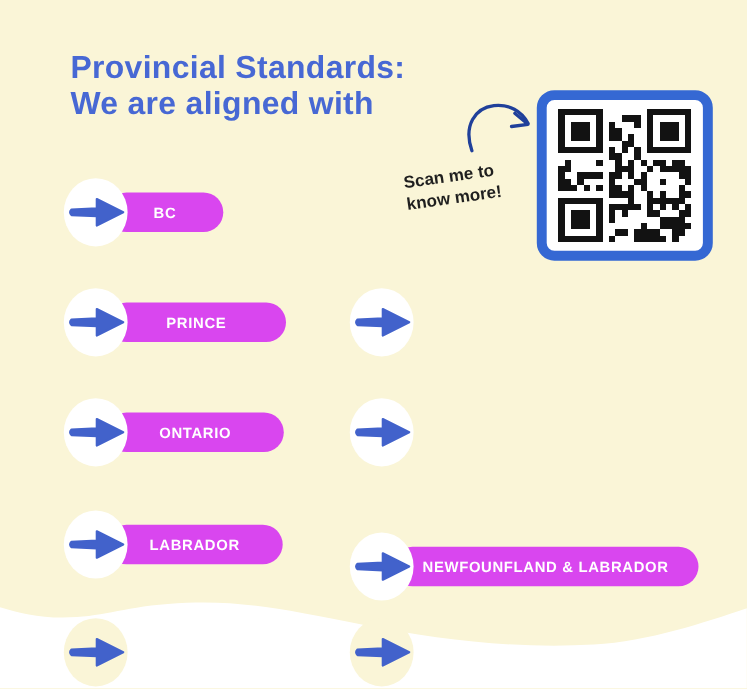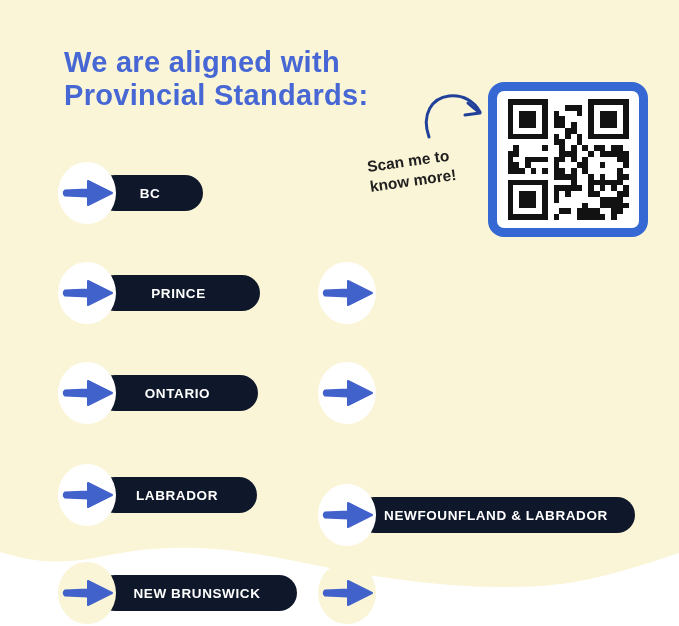--- a/index.html
+++ b/index.html
@@ -17,21 +17,21 @@
     color:#4768D4;line-height:1.14;
   }
 
   
   .wave{left:0;bottom:0;width:679px;height:90px;}
 
   
   .item{position:absolute;width:360px;height:62px;}
   .pill{
     position:absolute;left:39px;top:13px;height:36px;
-    background:#0f172a;border-radius:18px;
+    background:#d946ef;border-radius:18px;
     display:flex;align-items:center;justify-content:center;
     color:#FFFFFF;font-weight:700;font-size:13.5px;letter-spacing:.6px;
     white-space:nowrap;
   }
   .circle{
     position:absolute;left:0;top:0;width:58px;height:62px;border-radius:50%;
     background:#FFFFFF;
   }
   .circle.cream{background:#FAF5D7;}
   .arrow-svg{position:absolute;left:3px;top:15px;width:53px;height:32px;}
@@ -54,22 +54,22 @@
   .curved-arrow{left:416px;top:88px;width:72px;height:52px;}
 </style>
 </head>
 <body>
 
 <svg class="abs wave" viewBox="0 0 679 90" preserveAspectRatio="none">
   <path d="M0,16 C20,22 40,27 70,25 C100,23 120,14 170,12 C220,10 260,18 330,32 C400,46 470,54 540,50 C590,47 640,30 679,17 L679,90 L0,90 Z" fill="#FFFFFF"></path>
 </svg>
 
 <div class="abs heading">
+  <div>Provincial Standards:</div>
   <div>We are aligned with</div>
-  <div>Provincial Standards:</div>
 </div>
 
 <svg class="abs curved-arrow" viewBox="0 0 72 52">
   <path d="M13,49 C5,26 16,10 33,8 C47,6.5 58,13 64,24" fill="none" stroke="#20409A" stroke-width="3" stroke-linecap="round"></path>
   <path d="M64,25 L52,15 M64,25 L49,27" fill="none" stroke="#20409A" stroke-width="3" stroke-linecap="round"></path>
 </svg>
 
 <div class="abs qr-caption">
   <div>Scan me to</div>
   <div>know more!</div>
@@ -336,23 +336,20 @@
   <div class="pill" style="width:160px">
       <span>LABRADOR</span>
     </div>
   <div class="circle"></div>
   <svg class="arrow-svg" viewBox="0 0 53 32">
       <path d="M4,13.5 L27,12.5 L27,4 L51,16 L27,28 L27,19.5 L4,18.5 Q1.5,16 4,13.5 Z" fill="#4262CB" stroke="#4262CB" stroke-width="2" stroke-linejoin="round"></path>
     </svg>
 </div>
 
 <div class="item" style="left:58px;top:562px">
-  <div class="pill" style="width:200px">
-      <span>NEW BRUNSWICK</span>
-    </div>
   <div class="circle cream"></div>
   <svg class="arrow-svg" viewBox="0 0 53 32">
       <path d="M4,13.5 L27,12.5 L27,4 L51,16 L27,28 L27,19.5 L4,18.5 Q1.5,16 4,13.5 Z" fill="#4262CB" stroke="#4262CB" stroke-width="2" stroke-linejoin="round"></path>
     </svg>
 </div>
 
 <div class="item" style="left:318px;top:262px">
   <div class="circle"></div>
   <svg class="arrow-svg" viewBox="0 0 53 32">
       <path d="M4,13.5 L27,12.5 L27,4 L51,16 L27,28 L27,19.5 L4,18.5 Q1.5,16 4,13.5 Z" fill="#4262CB" stroke="#4262CB" stroke-width="2" stroke-linejoin="round"></path>

